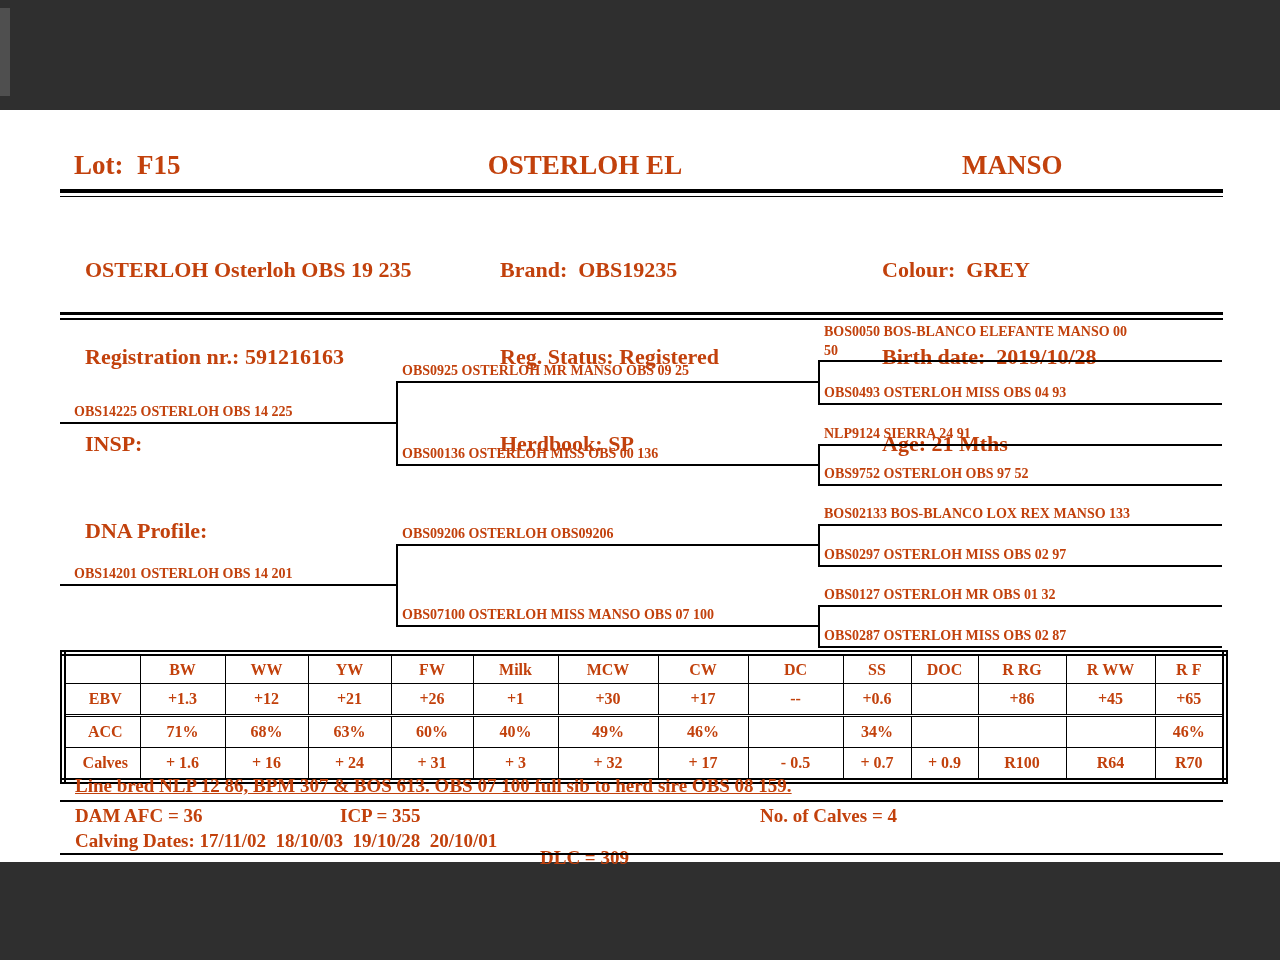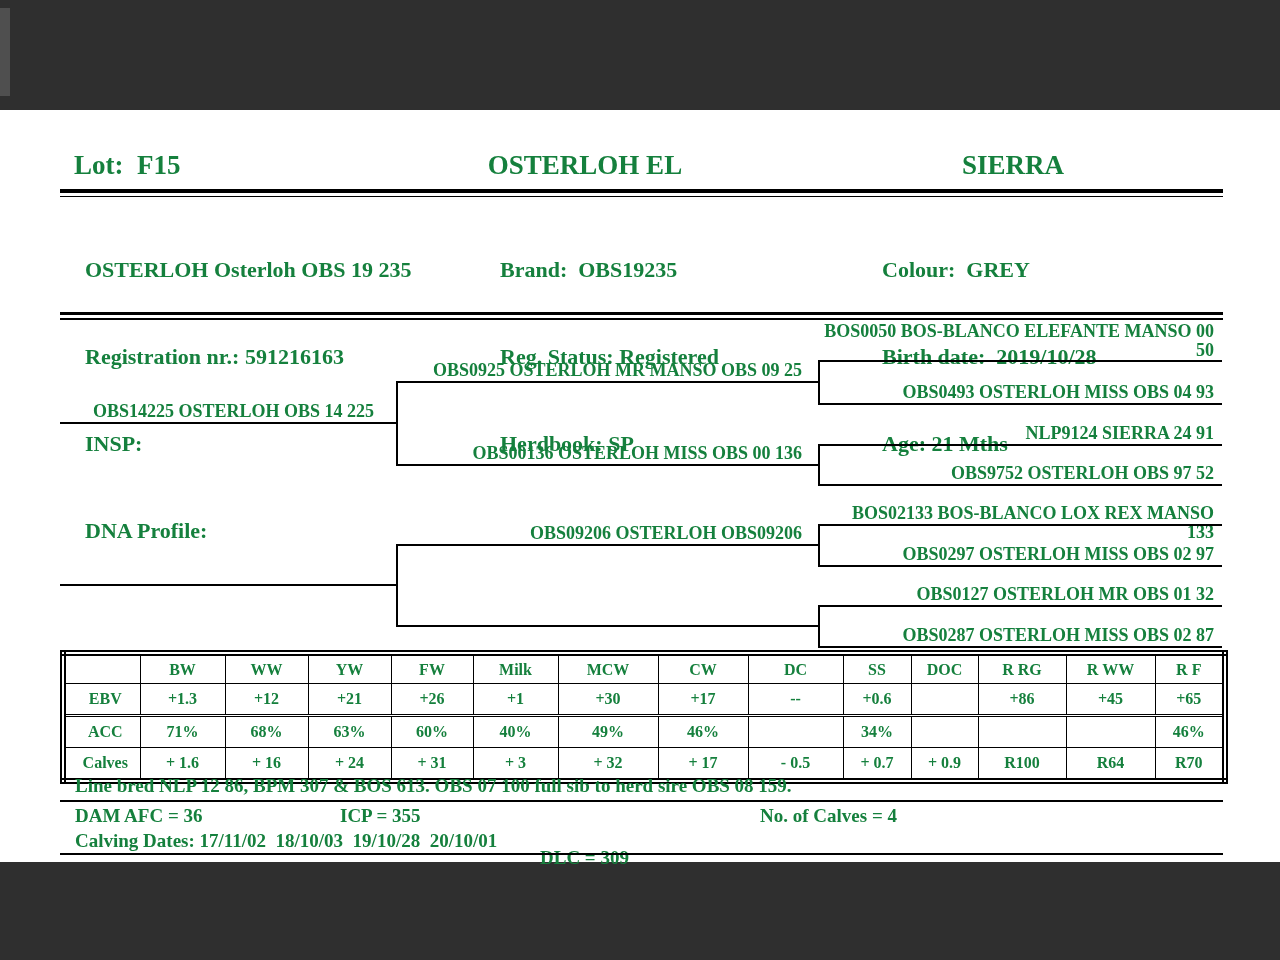--- a/index.html
+++ b/index.html
@@ -1,28 +1,28 @@
 <!DOCTYPE html>
 <html><head>
 <meta charset="utf-8">
 <style>
   html,body{margin:0;padding:0;background:#1f1f1f;}
   .page{position:relative;width:1280px;height:960px;background:#ffffff;overflow:hidden;
-        font-family:"Liberation Serif","DejaVu Serif",serif;font-weight:bold;color:#15803d;}
+        font-family:"Liberation Serif","DejaVu Serif",serif;font-weight:bold;color:#c2410c;}
   .abs{position:absolute;}
   .bar{background:#2f2f2f;}
   .bar-accent{background:#4f4f4f;}
   .txt{white-space:pre;}
   .h-title{font-size:27px;}
   .info-col{font-size:22px;line-height:29px;white-space:pre;}
   .rule-a{border-top:4px solid #000;border-bottom:1px solid #000;height:3px;}
   .rule-b{border-top:3px solid #000;border-bottom:2px solid #000;height:3px;}
   .rule-c{border-top:2px solid #000;height:0;}
   .ped{position:absolute;left:0;top:322px;width:1280px;height:332px;}
-  .ped-name{position:absolute;font-size:18px;line-height:19px;white-space:pre-line;text-align:right;}
+  .ped-name{position:absolute;font-size:14px;line-height:19px;white-space:pre-line;}
   .hline{position:absolute;height:2px;background:#000;}
   .vline{position:absolute;width:2px;background:#000;}
   table.ebv{position:absolute;left:60px;top:650px;width:1163px;border-collapse:collapse;
             table-layout:fixed;border:6px double #000;}
   table.ebv th,table.ebv td{border:1px solid #000;font-size:16px;font-weight:bold;
             text-align:center;padding:2px 3px;font-family:"Liberation Serif","DejaVu Serif",serif;}
   table.ebv th{height:23px;}
   table.ebv td{height:26px;}
   table.ebv tr.row-ebv td{border-bottom:3px double #000;}
   table.ebv .lbl{text-align:center;padding-left:8px;}
@@ -32,21 +32,21 @@
 <body>
 
 <div class="page">
 
   <div class="abs bar" style="left:0;top:0;width:1280px;height:110px;"></div>
   <div class="abs bar-accent" style="left:0;top:8px;width:10px;height:88px;"></div>
   <div class="abs bar" style="left:0;top:862px;width:1280px;height:98px;"></div>
 
   <div class="abs txt h-title" style="left:74px;top:150px;">Lot:  F15</div>
   <div class="abs txt h-title" style="left:0;right:110px;top:150px;text-align:center;">OSTERLOH EL</div>
-  <div class="abs txt h-title" style="left:962px;top:150px;">SIERRA</div>
+  <div class="abs txt h-title" style="left:962px;top:150px;">MANSO</div>
   <div class="abs rule-a" style="left:60px;top:189px;width:1163px;"></div>
 
   <div class="abs info-col" style="left:85px;top:197px;">
     <div>OSTERLOH Osterloh OBS 19 235</div>
     <div>Registration nr.: 591216163</div>
     <div>INSP:</div>
     <div>DNA Profile:</div>
   </div>
   <div class="abs info-col" style="left:500px;top:197px;">
     <div>Brand:  OBS19235</div>
@@ -56,28 +56,30 @@
   <div class="abs info-col" style="left:882px;top:197px;">
     <div>Colour:  GREY</div>
     <div>Birth date:  2019/10/28</div>
     <div>Age: 21 Mths</div>
   </div>
   <div class="abs rule-b" style="left:60px;top:312px;width:1163px;"></div>
 
   <div class="ped">
 
     <div class="ped-name" style="left:74px;top:80px;width:300px;">OBS14225 OSTERLOH OBS 14 225</div>
+    <div class="ped-name" style="left:74px;top:242px;width:300px;">OBS14201 OSTERLOH OBS 14 201</div>
     <div class="hline" style="left:60px;top:100px;width:338px;"></div>
     <div class="hline" style="left:60px;top:262px;width:338px;"></div>
     <div class="vline" style="left:396px;top:59px;height:85px;"></div>
     <div class="vline" style="left:396px;top:222px;height:83px;"></div>
 
     <div class="ped-name" style="left:402px;top:39px;width:400px;">OBS0925 OSTERLOH MR MANSO OBS 09 25</div>
     <div class="ped-name" style="left:402px;top:122px;width:400px;">OBS00136 OSTERLOH MISS OBS 00 136</div>
     <div class="ped-name" style="left:402px;top:202px;width:400px;">OBS09206 OSTERLOH OBS09206</div>
+    <div class="ped-name" style="left:402px;top:283px;width:400px;">OBS07100 OSTERLOH MISS MANSO OBS 07 100</div>
     <div class="hline" style="left:396px;top:59px;width:424px;"></div>
     <div class="hline" style="left:396px;top:142px;width:424px;"></div>
     <div class="hline" style="left:396px;top:222px;width:424px;"></div>
     <div class="hline" style="left:396px;top:303px;width:424px;"></div>
     <div class="vline" style="left:818px;top:38px;height:45px;"></div>
     <div class="vline" style="left:818px;top:122px;height:42px;"></div>
     <div class="vline" style="left:818px;top:202px;height:43px;"></div>
     <div class="vline" style="left:818px;top:283px;height:43px;"></div>
 
     <div class="ped-name" style="left:824px;top:0px;width:390px;">BOS0050 BOS-BLANCO ELEFANTE MANSO 00
@@ -177,21 +179,21 @@
       <td>- 0.5</td>
       <td>+ 0.7</td>
       <td>+ 0.9</td>
       <td>R100</td>
       <td>R64</td>
       <td>R70</td>
     </tr>
   </tbody>
     </table>
 
-  <div class="abs note" style="left:75px;top:775px;">Line bred NLP 12 86, BPM 307 &amp; BOS 613. OBS 07 100 full sib to herd sire OBS 08 159.</div>
+  <div class="abs note" style="left:75px;top:775px;text-decoration:underline;">Line bred NLP 12 86, BPM 307 &amp; BOS 613. OBS 07 100 full sib to herd sire OBS 08 159.</div>
   <div class="abs rule-c" style="left:60px;top:800px;width:1163px;"></div>
 
   <div class="abs note" style="left:75px;top:805px;">DAM AFC = 36</div>
   <div class="abs note" style="left:340px;top:805px;">ICP = 355</div>
   <div class="abs note" style="left:540px;top:805px;margin-top:42px;">DLC = 309</div>
   <div class="abs note" style="left:760px;top:805px;">No. of Calves = 4</div>
 
   <div class="abs note" style="left:75px;top:830px;">Calving Dates: 17/11/02  18/10/03  19/10/28  20/10/01</div>
   <div class="abs rule-c" style="left:60px;top:853px;width:1163px;"></div>
 

